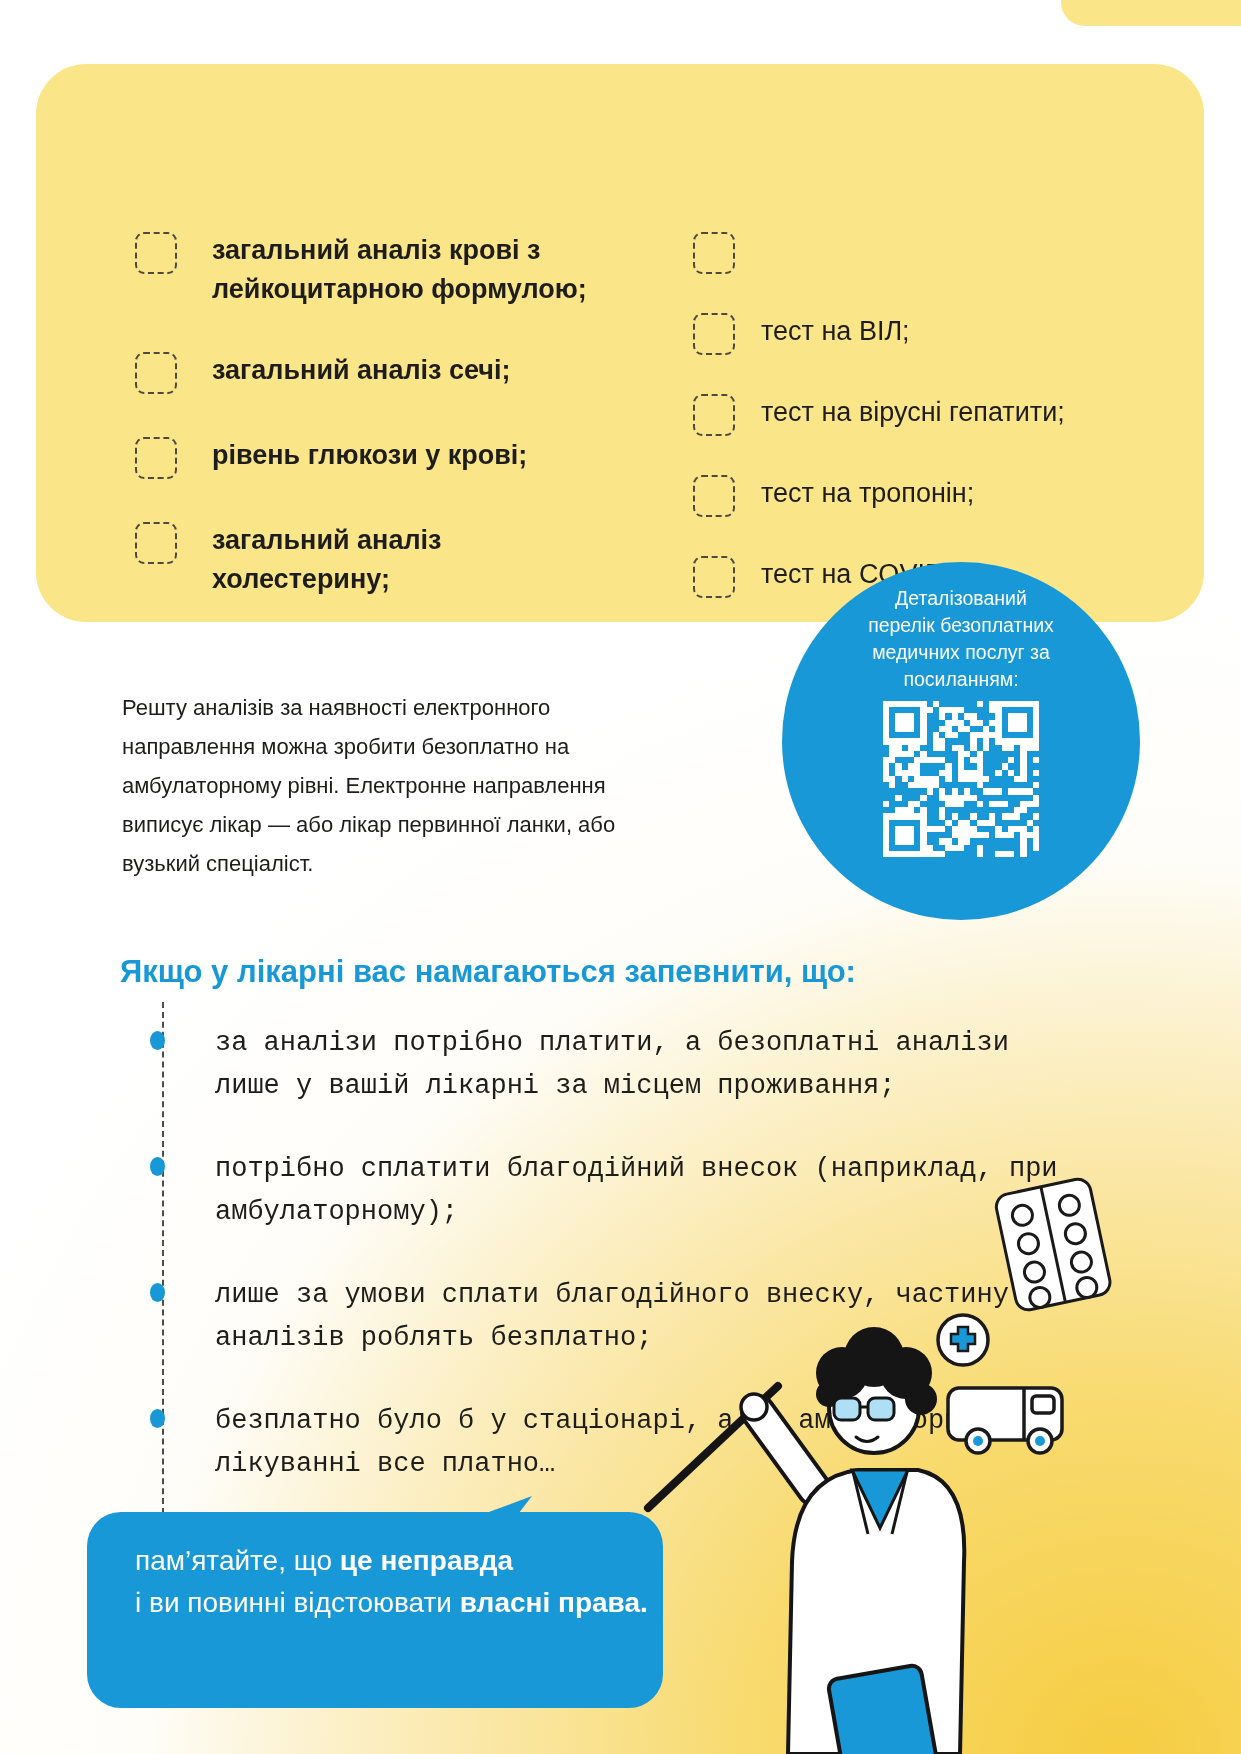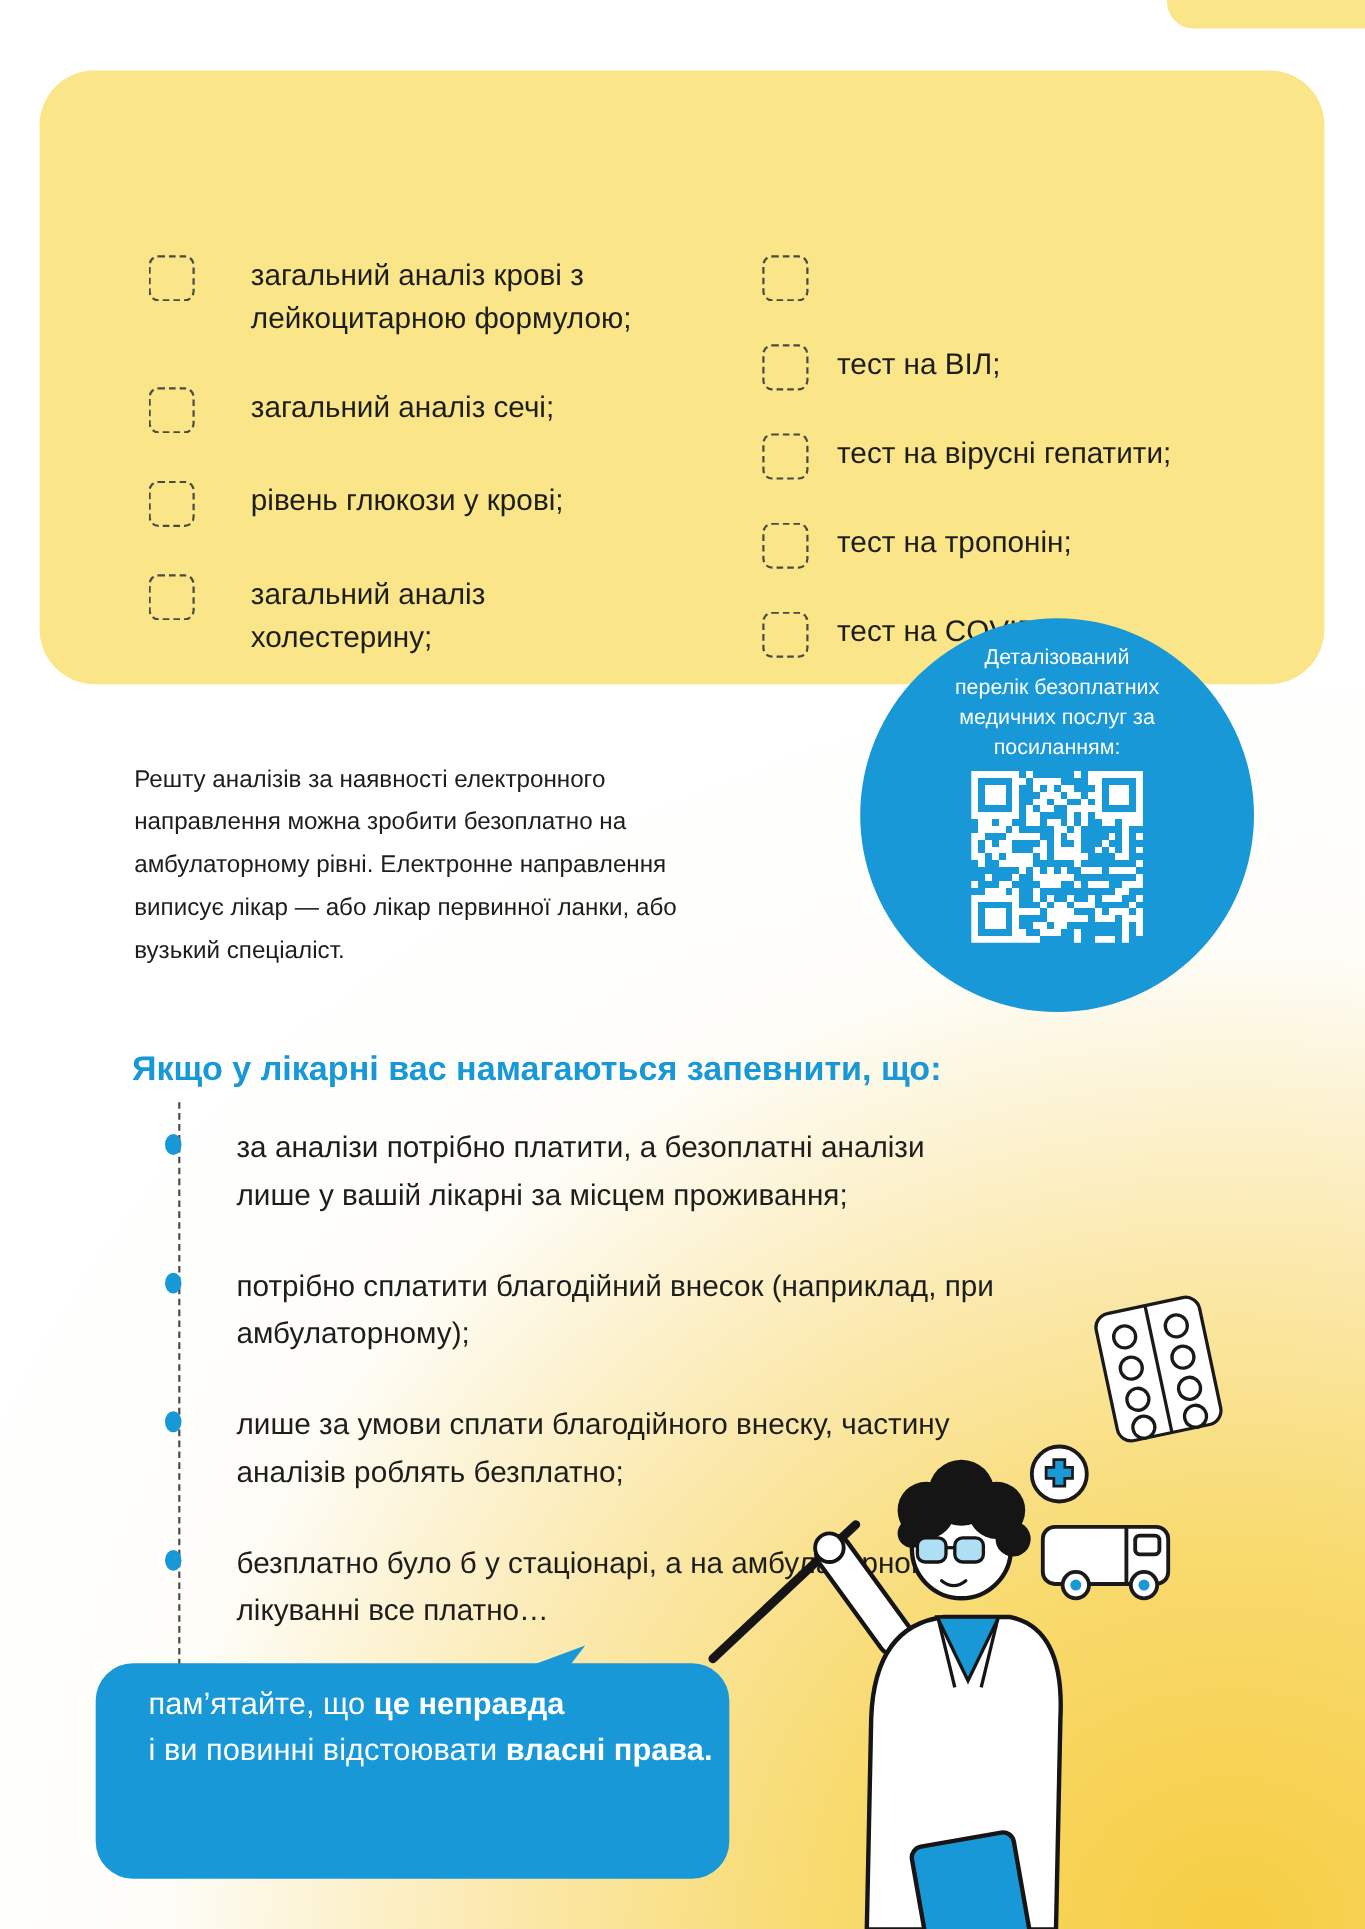--- a/index.html
+++ b/index.html
@@ -11,42 +11,42 @@
   
   .card{position:absolute;left:36px;top:64px;width:1168px;height:558px;background:#FAE588;border-radius:50px;}
   .card-title{position:absolute;left:84px;top:36px;margin:0;font-size:30px;font-weight:700;line-height:47px;color:#191919;}
   .card-title .t-line{display:block;white-space:nowrap;}
   .col{position:absolute;margin:0;padding:0;list-style:none;display:flex;flex-direction:column;}
   .col-left{left:99px;top:167px;gap:42px;}
   .col-right{left:657px;top:167px;gap:38px;}
   .check-item{display:flex;align-items:flex-start;}
   .checkbox{width:38px;height:38px;border:2px dashed #4a4a42;border-radius:9px;flex:none;margin-top:1px;background:transparent;}
   .check-label{font-size:27px;line-height:39px;color:#1d1d1b;}
-  .col-left .check-label{margin-left:51px;}
+  .col-left .check-label{margin-left:35px;font-weight:bold;}
   .col-right .check-label{margin-left:26px;}
   .line{display:block;white-space:nowrap;}
 
   
   .intro{position:absolute;left:122px;top:688px;margin:0;font-size:22px;line-height:39px;}
 
   
   .qr-bubble{position:absolute;left:782px;top:562px;width:358px;height:358px;border-radius:50%;background:#1898D6;color:#fff;text-align:center;}
   .qr-caption{padding-top:23px;font-size:19.5px;line-height:27px;}
   .qr-svg{width:156px;height:156px;margin-top:8px;shape-rendering:crispEdges;}
 
   
   .claims-heading{position:absolute;left:120px;top:954px;margin:0;font-size:31px;font-weight:700;color:#1898D6;white-space:nowrap;}
   .dotted-line{position:absolute;left:162px;top:1002px;height:512px;width:0;border-left:2px dashed #4c4c4c;}
   .claims{position:absolute;left:150px;top:1022px;width:780px;margin:0;padding:0;list-style:none;display:flex;flex-direction:column;gap:40px;}
   .claim{display:flex;align-items:flex-start;}
   .dot{width:15px;height:19px;border-radius:50%;background:#1898D6;flex:none;margin-top:9px;}
-  .claim-text{margin-left:50px;font-size:27px;line-height:43px;}
+  .claim-text{margin-left:50px;font-size:27px;line-height:43px;font-family:Liberation Mono, monospace;}
 
   
-  .reminder{position:absolute;left:87px;top:1512px;width:576px;height:196px;background:#1898D6;border-radius:34px;color:#ffffff;padding:16px 20px 0 48px;box-sizing:border-box;font-size:28px;line-height:42px;}
+  .reminder{position:absolute;left:87px;top:1512px;width:576px;height:196px;background:#1898D6;border-radius:34px;color:#ffffff;padding:28px 20px 0 48px;box-sizing:border-box;font-size:28px;line-height:42px;}
   .reminder .r-line{white-space:nowrap;}
   .reminder b{font-weight:700;}
 
   .art{position:absolute;left:0;top:0;pointer-events:none;}
 </style>
 </head>
 <body>
 
 <div class="page">
 

